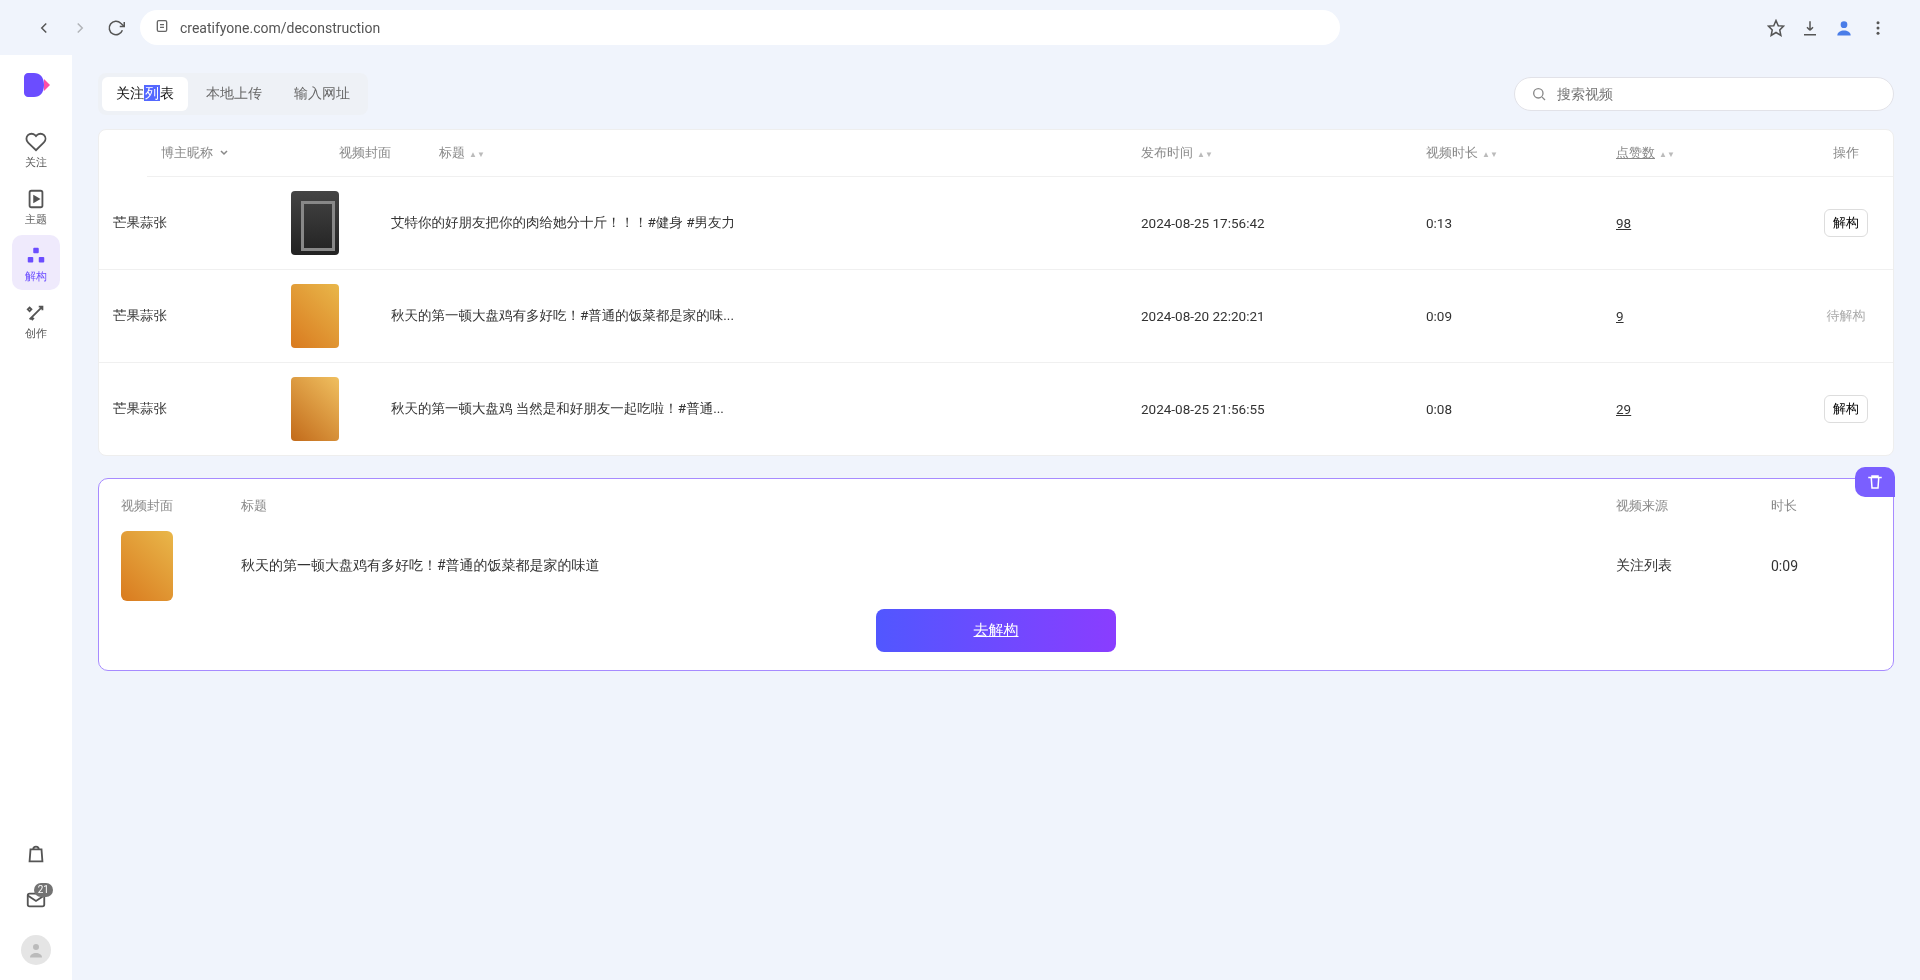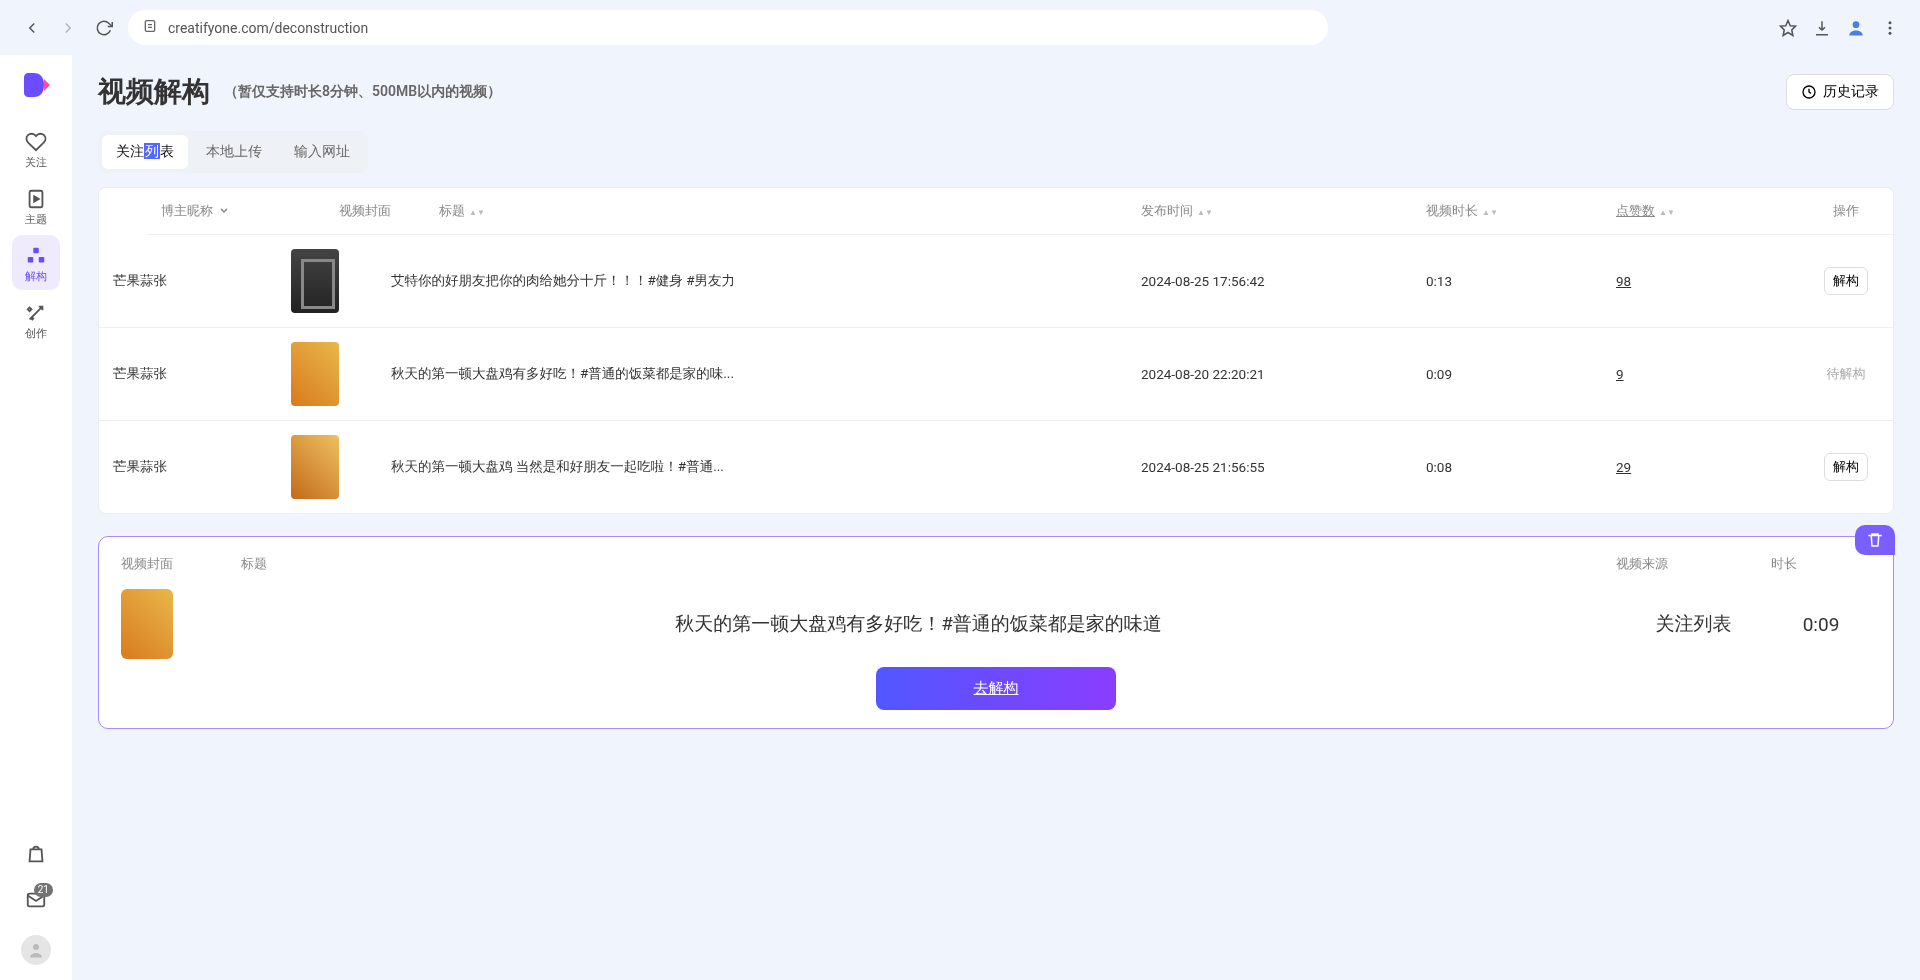--- a/index.html
+++ b/index.html
@@ -1,19 +1,19 @@
 <!DOCTYPE html>
 <html><head>
 <meta charset="utf-8">
 <style>
 * { margin: 0; padding: 0; box-sizing: border-box; font-family: -apple-system, BlinkMacSystemFont, "Segoe UI", Roboto, sans-serif; }
 body { background: #f0f4fc; color: #333; }
 
 
-.browser-bar { display: flex; align-items: center; gap: 12px; padding: 10px 20px; background: #f0f4fc; }
+.browser-bar { display: flex; align-items: center; gap: 12px; padding: 10px 32px; background: #f0f4fc; }
 .browser-nav-btn { width: 24px; height: 24px; display: flex; align-items: center; justify-content: center; color: #555; border: none; background: none; cursor: pointer; }
 .address-bar { flex: 1; display: flex; align-items: center; gap: 10px; background: #fff; border-radius: 20px; padding: 8px 14px; max-width: 1200px; color: #555; font-size: 14px; }
 .browser-actions { display: flex; gap: 14px; align-items: center; margin-left: auto; }
 .browser-action-icon { width: 20px; height: 20px; display:flex; align-items:center; justify-content:center; }
 
 
 .layout { display: flex; height: calc(100vh - 46px); }
 .sidebar { width: 72px; background: #fff; display: flex; flex-direction: column; align-items: center; padding: 14px 0; gap: 2px; }
 .logo { width: 32px; height: 32px; margin-bottom: 18px; }
 .sidebar-item { width: 48px; display: flex; flex-direction: column; align-items: center; gap: 2px; padding: 10px 0 6px; cursor: pointer; border-radius: 10px; color: #555; }
@@ -54,21 +54,21 @@
 .sort-arrows { display:inline-flex; flex-direction:column; margin-left:4px; line-height:5px; font-size:8px; color:#bbb; }
 .cover-thumb { width: 48px; height: 64px; border-radius: 4px; overflow: hidden; }
 .action-btn { border: 1px solid #ddd; background: #fff; border-radius: 6px; padding: 4px 8px; font-size: 13px; cursor: pointer; }
 .action-text-muted { color: #aaa; font-size: 13px; }
 
 
 .selected-panel { border: 1px solid #a78bff; border-radius: 10px; margin-top: 22px; padding: 18px 22px; background: #fff; position: relative; }
 .trash-tab { position: absolute; right: -2px; top: -12px; background: #7a5fff; color: #fff; width: 40px; height: 30px; border-radius: 10px 10px 0 10px; display:flex; align-items:center; justify-content:center; cursor:pointer; }
 .sel-head, .sel-row { display: flex; align-items: center; }
 .sel-head { color: #888; font-size: 13px; margin-bottom: 16px; }
-.sel-row { font-size: 19px; color: #333; margin-bottom: 8px; text-align: center; }
+.sel-row { font-size: 14px; color: #333; margin-bottom: 8px; }
 .scol-cover { width: 120px; }
 .scol-title { flex: 1; padding-right: 20px; }
 .scol-source { width: 155px; }
 .scol-dur { width: 100px; }
 .sel-cover { width: 52px; height: 70px; border-radius: 6px; overflow:hidden; }
 .quota { text-align: center; font-size: 13px; color: #666; margin: 12px 0; }
 .quota .num { color: #5468ff; }
 .go-btn { display: block; margin: 0 auto; background: linear-gradient(90deg, #5157ff, #8a3dff); color: #fff; border: none; padding: 12px 40px; font-size: 15px; border-radius: 8px; cursor: pointer; width: 240px; text-decoration: underline; }
 
 
@@ -184,37 +184,33 @@
       <div class="avatar-circle">
         <svg width="18" height="18" viewBox="0 0 24 24" fill="#bbb">
             <circle cx="12" cy="8" r="4"></circle>
             <path d="M4 22c0-4 4-6 8-6s8 2 8 6"></path>
           </svg>
       </div>
     </div>
   </div>
 
   <div class="main">
-    <div class="header">
-      <span class="page-title">视频解构</span>
-      <span class="page-subtitle">（暂仅支持时长8分钟、500MB以内的视频）</span>
-      <button class="history-btn">
-        <svg width="16" height="16" viewBox="0 0 24 24" fill="none" stroke="currentColor" stroke-width="2">
-            <circle cx="12" cy="12" r="9"></circle>
-            <path d="M12 7v5l3 2"></path>
-          </svg>
-        <span>历史记录</span>
-      </button>
-    </div>
 
     <div class="toolbar">
       <div class="tabs">
         <button class="tab active"><span>关注</span><span class="highlight-chars">列</span><span>表</span></button>
         <button class="tab">本地上传</button>
         <button class="tab">输入网址</button>
+      </div>
+      <div class="search-box">
+        <svg width="16" height="16" viewBox="0 0 24 24" fill="none" stroke="#888" stroke-width="2">
+            <circle cx="11" cy="11" r="7"></circle>
+            <path d="M21 21l-4.3-4.3"></path>
+          </svg>
+        <input placeholder="搜索视频" style="">
       </div>
     </div>
 
     <div class="table-card">
       <div class="thead">
         <div class="col-author">
             <span>博主昵称</span>
             <svg width="10" height="10" viewBox="0 0 10 10" style="margin-left:2px">
               <path d="M2 3l3 3 3-3" fill="none" stroke="#888" stroke-width="1.5"></path>
             </svg>

